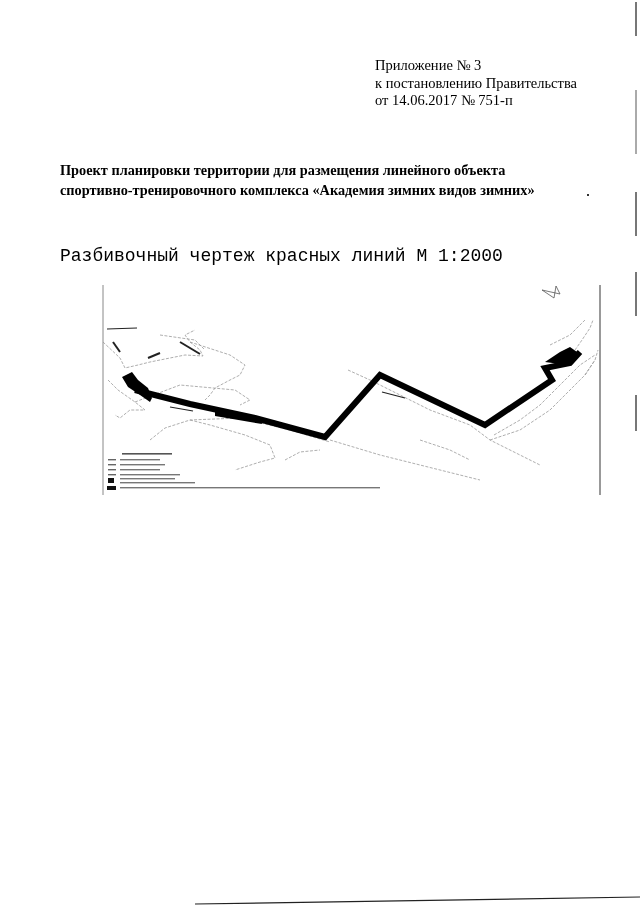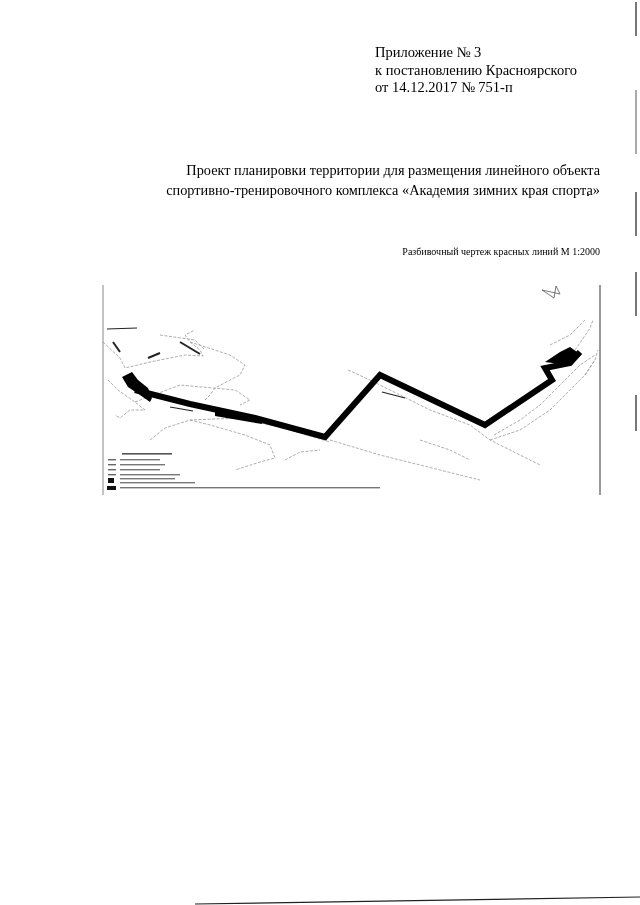--- a/index.html
+++ b/index.html
@@ -1,42 +1,42 @@
 <!DOCTYPE html>
 <html><head>
   <meta charset="utf-8">
   <style>
     html, body { margin: 0; padding: 0; background: #ffffff; }
     body { width: 640px; height: 905px; position: relative; overflow: hidden;
            font-family: "Liberation Serif", "DejaVu Serif", serif; color: #000; }
-    .appendix { position: absolute; left: 375px; top: 44px; font-size: 14.5px; line-height: 17.5px; }
+    .appendix { position: absolute; left: 375px; top: 57px; font-size: 14.5px; line-height: 17.5px; }
     .appendix div { white-space: nowrap; }
-    .title { position: absolute; left: 60px; width: 540px; top: 161px; text-align: right;
-             font-weight: normal; font-size: 14.3px; line-height: 19.5px; }
+    .title { position: absolute; left: 60px; width: 540px; top: 161px; text-align: left;
+             font-weight: bold; font-size: 14.3px; line-height: 19.5px; }
     .title div { white-space: nowrap; }
-    .subtitle { position: absolute; left: 60px; width: 540px; top: 246px; text-align: right;
-                font-size: 10px; white-space: nowrap; }
+    .subtitle { position: absolute; left: 60px; width: 540px; top: 246px; text-align: left;
+                font-size: 18px; white-space: nowrap; font-family: Liberation Mono, monospace; }
     .dot { position: absolute; left: 587px; top: 194px; width: 2px; height: 2px; background: #333; }
     .map { position: absolute; left: 90px; top: 280px; width: 520px; height: 220px; }
     .map svg { display: block; }
     .edge-right { position: absolute; left: 635px; width: 2px; background: #777; }
     .bottom-line { position: absolute; left: 0; top: 0; }
   </style>
 </head>
 <body>
 
 <div class="appendix">
   <div>Приложение № 3</div>
-  <div>к постановлению Красноярского</div>
-  <div>от 14.12.2017 № 751-п</div>
+  <div>к постановлению Правительства</div>
+  <div>от 14.06.2017 № 751-п</div>
 </div>
 
 <div class="title">
   <div>Проект планировки территории для размещения линейного объекта</div>
-  <div>спортивно-тренировочного комплекса «Академия зимних края спорта»</div>
+  <div>спортивно-тренировочного комплекса «Академия зимних видов зимних»</div>
 </div>
 <div class="dot"></div>
 
 <div class="subtitle">Разбивочный чертеж красных линий М 1:2000</div>
 
 <div class="map">
   <svg width="520" height="220" viewBox="0 0 520 220">
 
     <line x1="13" y1="5" x2="13" y2="215" stroke="#888" stroke-width="1"></line>
     <line x1="510" y1="5" x2="510" y2="215" stroke="#555" stroke-width="1.2"></line>

